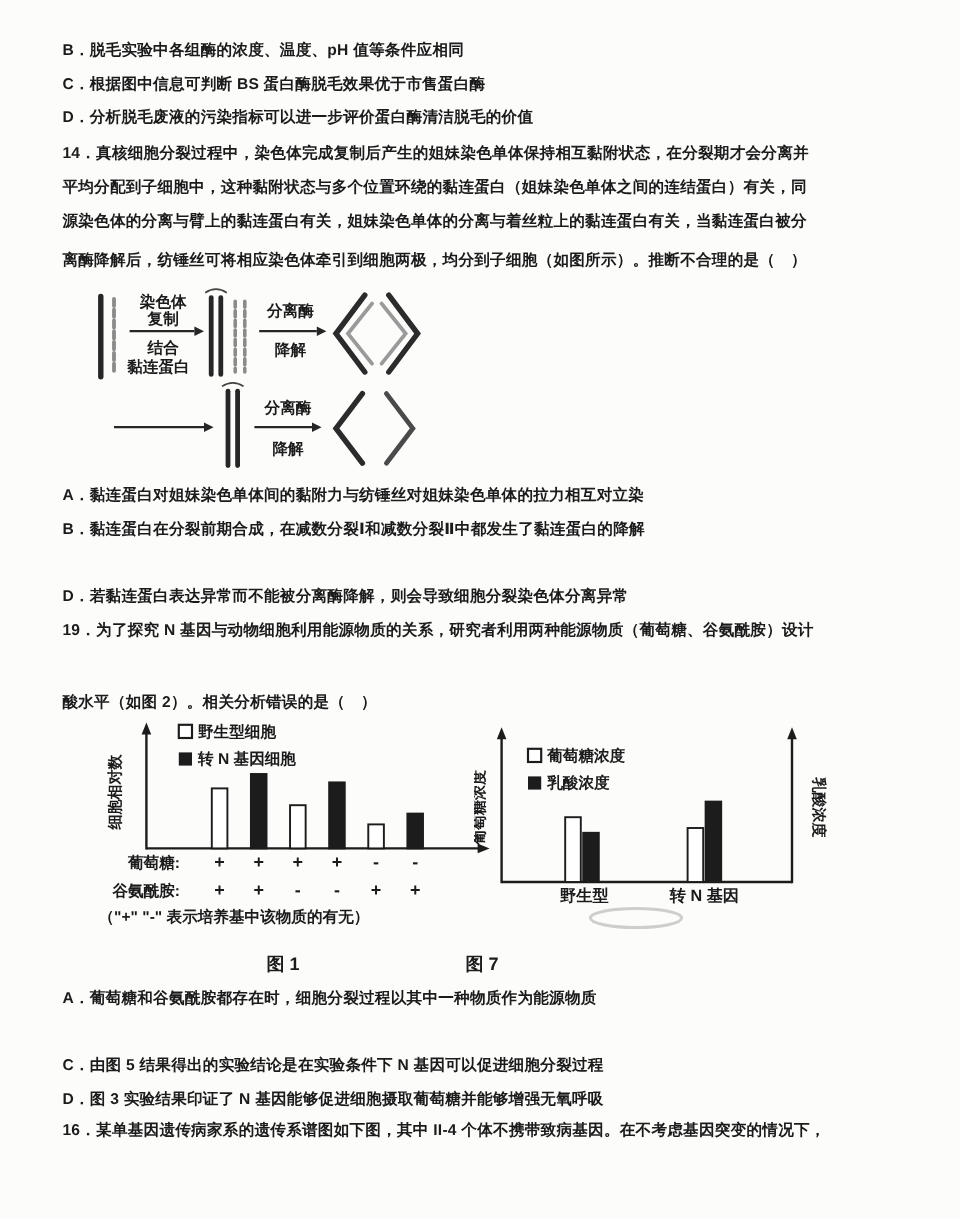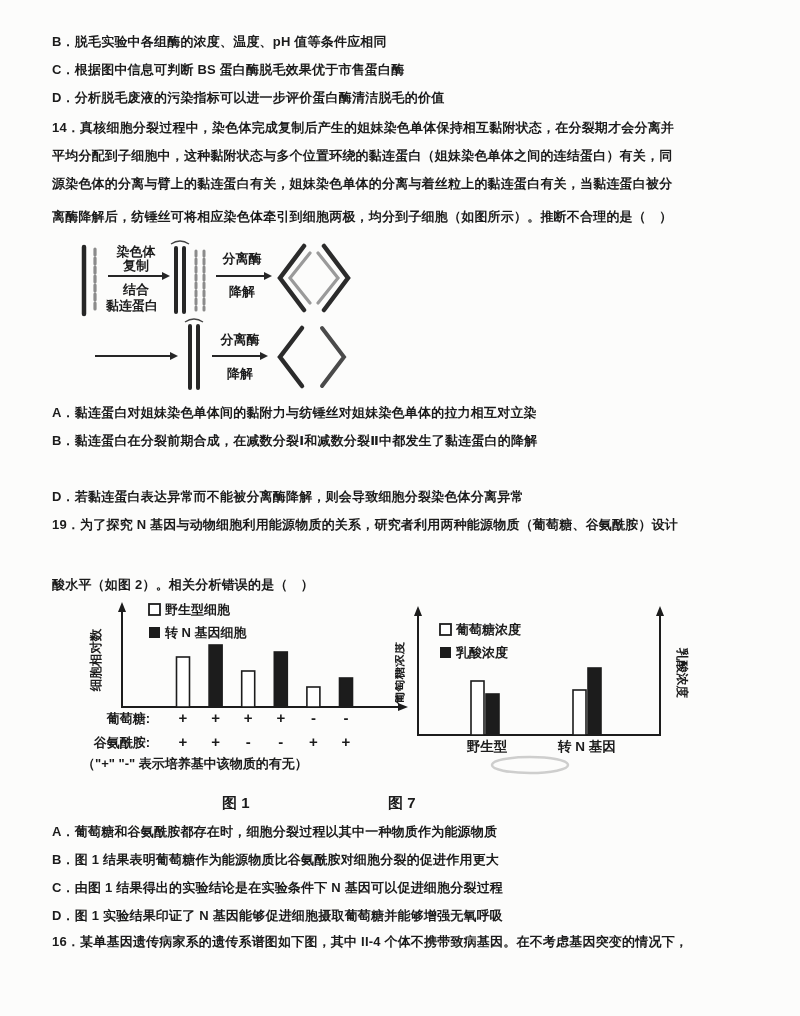--- a/index.html
+++ b/index.html
@@ -141,19 +141,18 @@
       </g>
     <text class="cat" x="92" y="153" text-anchor="middle">野生型</text>
     <text class="cat" x="192" y="153" text-anchor="middle">转 N 基因</text>
     <ellipse cx="135" cy="167" rx="38" ry="8" fill="none" stroke="#a8a8a8" stroke-width="2.5" opacity="0.55"></ellipse>
   </svg>
 
   <div class="caption" style="left:222px;top:794px">图 1</div>
   <div class="caption" style="left:388px;top:794px">图 7</div>
 
   <div class="tline" style="top:818px">A．葡萄糖和谷氨酰胺都存在时，细胞分裂过程以其中一种物质作为能源物质</div>
-  <div class="tline" style="top:846px">B．图 1 结果表明葡萄糖作为能源物质比谷氨酰胺对细胞分裂的促进作用更大</div>
-  <div class="tline" style="top:874px">C．由图 1 结果得出的实验结论是在实验条件下 N 基因可以促进细胞分裂过程</div>
-  <div class="tline" style="top:902px">D．图 1 实验结果印证了 N 基因能够促进细胞摄取葡萄糖并能够增强无氧呼吸</div>
+  <div class="tline" style="top:874px">C．由图 5 结果得出的实验结论是在实验条件下 N 基因可以促进细胞分裂过程</div>
+  <div class="tline" style="top:902px">D．图 3 实验结果印证了 N 基因能够促进细胞摄取葡萄糖并能够增强无氧呼吸</div>
 
   <div class="tline" style="top:928px">16．某单基因遗传病家系的遗传系谱图如下图，其中 II-4 个体不携带致病基因。在不考虑基因突变的情况下，</div>
 
 </div>
 
 </body></html>

